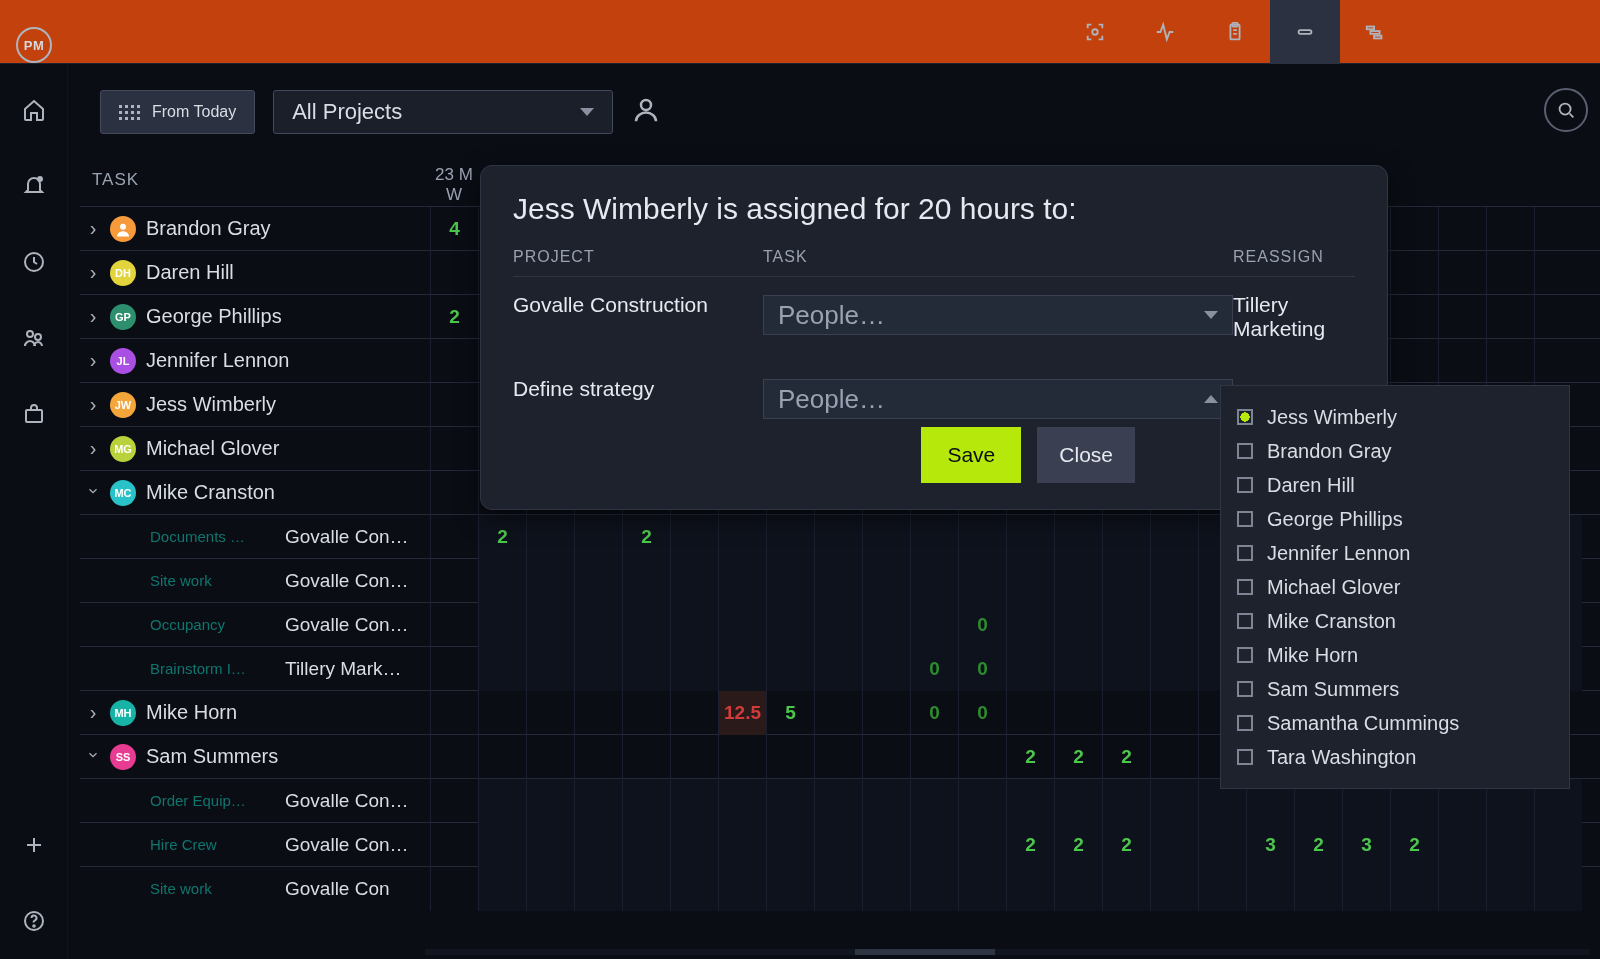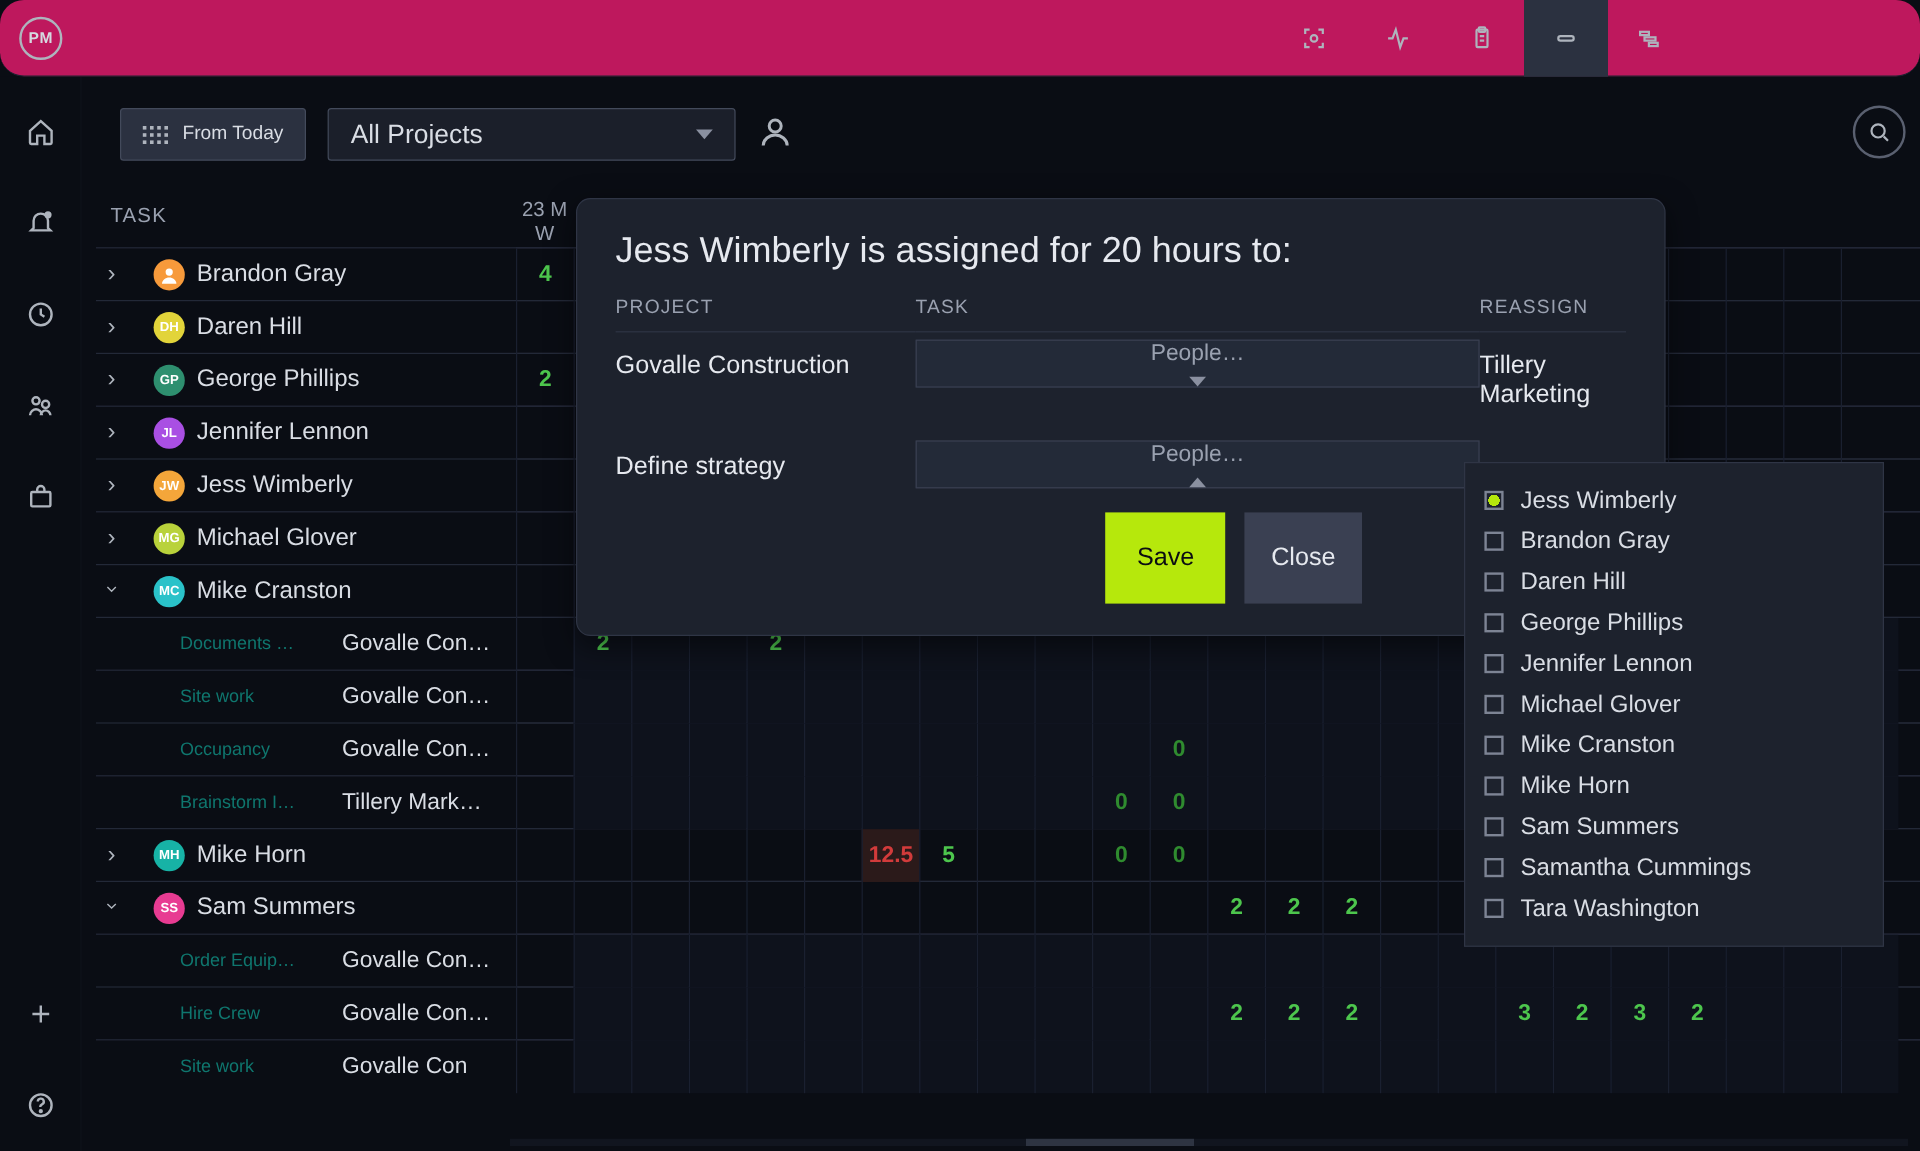--- a/index.html
+++ b/index.html
@@ -1,18 +1,18 @@
 <!DOCTYPE html>
 <html><head>
 <meta charset="utf-8">
 <style>
   * { box-sizing: border-box; margin: 0; padding: 0; }
   html, body { width: 1600px; height: 959px; overflow: hidden; background:#0a0d14; color:#c8cdd6; font-family: -apple-system, BlinkMacSystemFont, "Segoe UI", Helvetica, Arial, sans-serif; font-size:18px; }
   
-  .topbar { position:absolute; top:0; left:0; right:0; height:64px; display:flex; align-items:center; border-bottom:1px solid #1d2230; background:#be185d; z-index:5;border-radius:20px;}
+  .topbar { position:absolute; top:0; left:0; right:0; height:64px; display:flex; align-items:flex-end; border-bottom:1px solid #1d2230; background:#c2410c; z-index:5;}
   .logo-badge { width:36px; height:36px; border:2px solid #aeb4bd; border-radius:50%; display:flex; align-items:center; justify-content:center; margin-left:16px; color:#d5d9e0; font-weight:600; font-size:13px; letter-spacing:0.5px;}
   .topbar .top-icons { position:absolute; right:190px; top:0; height:64px; display:flex; }
   .top-icon { width:70px; height:64px; display:flex; align-items:center; justify-content:center; color:#aeb4bd; font-size:20px; }
   .top-icon.active { background:#2b3140; }
   .top-icon svg { width:22px; height:22px; stroke:#aeb4bd; fill:none; stroke-width:2; }
   
   .rail { position:absolute; top:64px; bottom:0; left:0; width:68px; background:#0a0d14; border-right:1px solid #10131c; display:flex; flex-direction:column; align-items:center; padding-top:28px; gap:40px; z-index:4;}
   .rail-icon { width:36px; height:36px; display:flex; align-items:center; justify-content:center; color:#aeb4bd; }
   .rail-icon svg { width:24px; height:24px; stroke:#aeb4bd; fill:none; stroke-width:2; }
   .rail-bottom { position:absolute; bottom:20px; left:0; right:0; display:flex; flex-direction:column; align-items:center; gap:40px;}
@@ -28,45 +28,45 @@
   .search-circle { position:absolute; top:88px; right:12px; width:44px; height:44px; border:2px solid #5a6070; border-radius:50%; display:flex; align-items:center; justify-content:center;}
   .search-circle svg{ width:22px;height:22px;stroke:#aeb4bd;fill:none;stroke-width:2;}
   
   .main { position:absolute; top:170px; left:80px; right:0; bottom:0; }
   .name-header { position:absolute; top:0; left:12px; font-size:17px; letter-spacing:1px; color:#9aa1b0;}
   .date-header { position:absolute; top:-5px; left:355px; font-size:17px; color:#9aa1b0; text-align:center; }
   .date-header div{line-height:20px;}
   .grid-wrap { position:absolute; top:36px; left:0; right:0; bottom:0;}
   .row { height:44px; display:flex; align-items:center; border-top:1px solid #232938; }
   .row .toggle { width:26px; text-align:center; color:#aeb4bd; font-size:14px;}
-  .row .avatar { width:26px;height:26px;border-radius:50%;display:flex;align-items:center;justify-content:center;font-size:11px;font-weight:600;color:#fff;margin-left:22px;}
+  .row .avatar { width:26px;height:26px;border-radius:50%;display:flex;align-items:center;justify-content:center;font-size:11px;font-weight:600;color:#fff;margin-left:4px;}
   .row .name { margin-left:10px; font-size:20px; color:#d9dde4;}
   .row.collapsed .toggle::before{content:"›"; font-size:20px;}
   .row.expanded .toggle svg{width:14px;height:14px;stroke:#aeb4bd;fill:none;stroke-width:2;}
   .subrow { height:44px; display:flex; align-items:center; border-top:1px solid #232938; padding-left:70px;}
   .subrow .task { width:135px; font-size:15px; color:#0f766e; white-space:nowrap; overflow:hidden; text-overflow:ellipsis;}
   .subrow .proj { width:140px; font-size:19px; color:#d9dde4; white-space:nowrap; overflow:hidden; text-overflow:ellipsis;}
   .cells { position:absolute; top:36px; left:350px; right:0; bottom:0; }
   .cells .row-cells { height:44px; border-top:1px solid #232938; display:grid; grid-template-columns: repeat(24, 48px); align-items:center;}
   .cell { height:44px; border-left:1px solid #1a2030; font-size:19px; font-weight:600; display:flex; align-items:center; justify-content:center;}
   .cell.darkshade{ background:#0e121c;}
   .green{ color:#4dc64d; }
   .red{ color:#d23b3b; background:#2b1a1a;}
   .zero{ color:#2f8b2f;}
   
   .dialog { position:absolute; top:165px; left:480px; width:908px; background:#1d222d; border:1px solid #2f3545; border-radius:12px; padding:26px 32px 26px 32px; z-index:20; box-shadow:0 8px 24px rgba(0,0,0,0.5);}
   .dialog h1{ font-size:30px; font-weight:500; color:#e6e9ef; margin-bottom:22px;}
   .dialog .cols { display:grid; grid-template-columns: 250px 470px 1fr; }
   .dialog .colhdr { font-size:16px; letter-spacing:1px; color:#9aa1b0; padding-bottom:10px; border-bottom:1px solid #2f3545;}
   .dialog .cell-v { font-size:21px; color:#e6e9ef; padding:16px 0 20px 0;}
-  .reassign-select { height:40px; border:1px solid #3a4052; background:#232a38; display:flex; align-items:center; justify-content:space-between; padding:0 14px; color:#9aa1b0; font-size:19px; margin-top:6px;flex-direction:column;}
+  .reassign-select { height:40px; border:1px solid #3a4052; background:#232a38; display:flex; align-items:center; justify-content:space-between; padding:0 14px; color:#9aa1b0; font-size:26px; margin-top:18px;}
   .reassign-select .caret-down{width:0;height:0;border-left:7px solid transparent;border-right:7px solid transparent;border-top:8px solid #8a90a0;}
   .reassign-select .caret-up{width:0;height:0;border-left:7px solid transparent;border-right:7px solid transparent;border-bottom:8px solid #8a90a0;}
   .dlg-actions{ display:flex; justify-content:flex-end; gap:16px; margin-top:6px; margin-right:220px;}
-  .btn-save{ background:#b6e80c; color:#0b0d12; font-size:21px; padding:26px 26px; border:none;}
+  .btn-save{ background:#b6e80c; color:#0b0d12; font-size:21px; padding:16px 26px; border:none;}
   .btn-close{ background:#3a4052; color:#e6e9ef; font-size:21px; padding:10px 22px; border:none;}
   
   .people-dd { position:absolute; top:385px; left:1220px; width:350px; background:#1d222d; border:1px solid #2f3545; padding:14px 16px; z-index:25;}
   .dd-item{ display:flex; align-items:center; gap:14px; height:34px; font-size:20px; color:#d9dde4;}
   .chk{ width:16px; height:16px; border:2px solid #7d8494; display:inline-block;}
   .chk.on{ background: radial-gradient(#b6e80c 0 55%, transparent 56%); }
   .hscroll{ position:absolute; left:345px; right:10px; bottom:4px; height:6px; background:#11151f;}
   .hscroll .thumb{position:absolute; left:430px; width:140px; top:0; bottom:0; background:#2e3442;}
 </style>
 </head>

